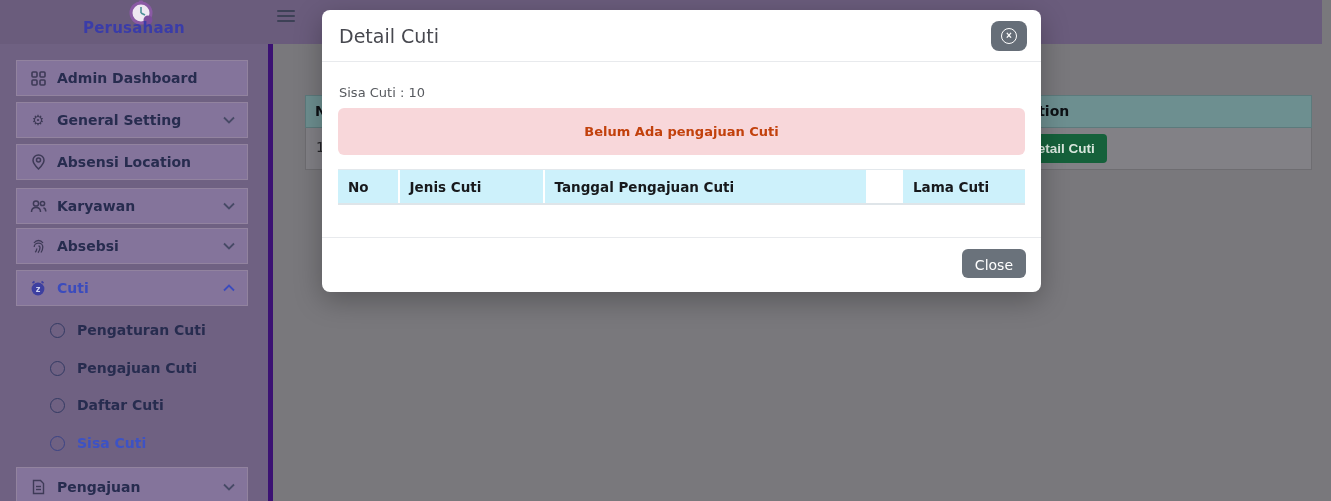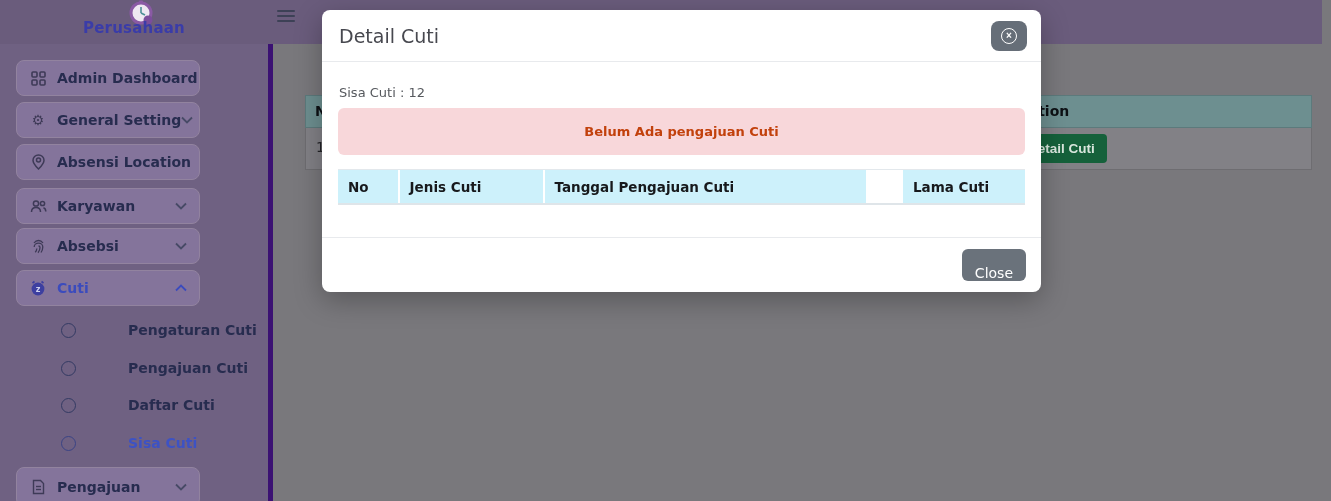--- a/index.html
+++ b/index.html
@@ -12,30 +12,30 @@
   .brand { position:absolute; left:0; top:0; width:268px; height:44px; text-align:center; }
   .brand .logo { position:absolute; left:128px; top:0px; }
   .brand .brand-text { position:absolute; left:0; top:19px; width:268px; text-align:center;
                        font-size:15px; font-weight:bold; color:#3a3ca8; letter-spacing:.2px; }
   .hamburger { position:absolute; left:276px; top:7px; width:20px; height:18px; cursor:pointer; }
   .hamburger span { display:block; height:2px; background:#3d4156; margin:3px 1px; border-radius:1px; }
 
   
   .sidebar { position:absolute; left:0; top:44px; width:268px; height:457px; background:#6f6182; }
   .accent-strip { position:absolute; left:268px; top:44px; width:5px; height:457px; background:#3b1173; }
-  .menu-item { position:absolute; left:16px; width:184px; height:36px; background:#84749b;
-               border:1px solid #92839f; border-radius:8px; display:flex; align-items:center;
+  .menu-item { position:absolute; left:16px; width:232px; height:36px; background:#84749b;
+               border:1px solid #92839f; border-radius:0; display:flex; align-items:center;
                padding:0 12px; cursor:pointer; }
   .menu-item .mi-icon { width:18px; height:18px; display:flex; align-items:center; justify-content:center;
                         margin-right:10px; color:#3e3a57; font-size:14px; flex:none; }
   .menu-item .mi-label { font-size:14px; font-weight:600; color:#272c4f; white-space:nowrap; }
   .menu-item .mi-chevron { margin-left:auto; color:#474a66; display:flex; }
   .menu-item.active .mi-label { color:#3b4bbd; }
   .menu-item.active .mi-chevron { color:#3b4bbd; }
-  .sub-item { position:absolute; left:61px; height:24px; display:flex; align-items:center; cursor:pointer;gap:40px; }
+  .sub-item { position:absolute; left:50px; height:24px; display:flex; align-items:center; cursor:pointer; }
   .sub-item .si-circle { width:15px; height:15px; border:1.6px solid #333a63; border-radius:50%;
                          margin-right:12px; flex:none; }
   .sub-item .si-label { font-size:14px; font-weight:600; color:#272c4f; white-space:nowrap; }
   .sub-item.active .si-label { color:#3d52c4; }
 
   
   .bg-table { position:absolute; left:305px; top:95px; width:1007px; }
   .bg-thead { position:relative; height:33px; background:#6d8f90; border:1px solid #5c7a7c; }
   .bg-thead .bh { position:absolute; top:7px; font-size:14px; font-weight:bold; color:#0d1014; }
   .bg-th-left { left:9px; }
@@ -60,21 +60,21 @@
   .modal-alert { position:absolute; left:16px; top:98px; width:687px; height:47px; background:#f8d7da;
                  border-radius:6px; display:flex; align-items:center; justify-content:center; }
   .modal-alert .alert-text { font-size:13px; font-weight:bold; color:#c2410c; }
   .m-table { position:absolute; left:16px; top:159px; width:687px; height:36px;
              border-top:1px solid #e3e8ec; border-bottom:2px solid #dfe5e9; display:flex; }
   .m-th { background:#cdf1fb; height:100%; display:flex; align-items:center; padding-left:10px;
           font-size:13.5px; font-weight:bold; color:#17191c; border-right:2px solid #ffffff; }
   .m-th:last-child { border-right:none; }
   .m-th.c0 { width:62px; } .m-th.c1 { width:146px; } .m-th.c2 { width:326px; } .m-th.c3 { width:123px;margin-left:35px; }
   .modal-footer-line { position:absolute; left:0; top:227px; width:719px; border-top:1px solid #e8eaed; }
-  .modal-close-footer { position:absolute; right:15px; top:239px; height:29px; padding:16px 13px;
+  .modal-close-footer { position:absolute; right:15px; top:239px; height:29px; padding:8px 13px;
                         background:#6a727b; color:#ffffff; font-size:14px; border:none; border-radius:6px;
                         cursor:pointer; font-family:inherit;text-align:right; }
 
   svg { display:block; }
 </style>
 </head>
 <body>
 
 <div id="app">
 
@@ -231,21 +231,21 @@
   </div>
 
   <div class="modal">
     <div class="modal-header">
       <div class="modal-title">Detail Cuti</div>
       <button class="modal-close-btn">
         <span class="circle-x">×</span>
       </button>
     </div>
 
-    <div class="sisa-cuti">Sisa Cuti : 12</div>
+    <div class="sisa-cuti">Sisa Cuti : 10</div>
 
     <div class="modal-alert">
       <span class="alert-text">Belum Ada pengajuan Cuti</span>
     </div>
 
     <div class="m-table">
       <div class="m-th c0">No</div>
       <div class="m-th c1">Jenis Cuti</div>
       <div class="m-th c2">Tanggal Pengajuan Cuti</div>
       <div class="m-th c3">Lama Cuti</div>

